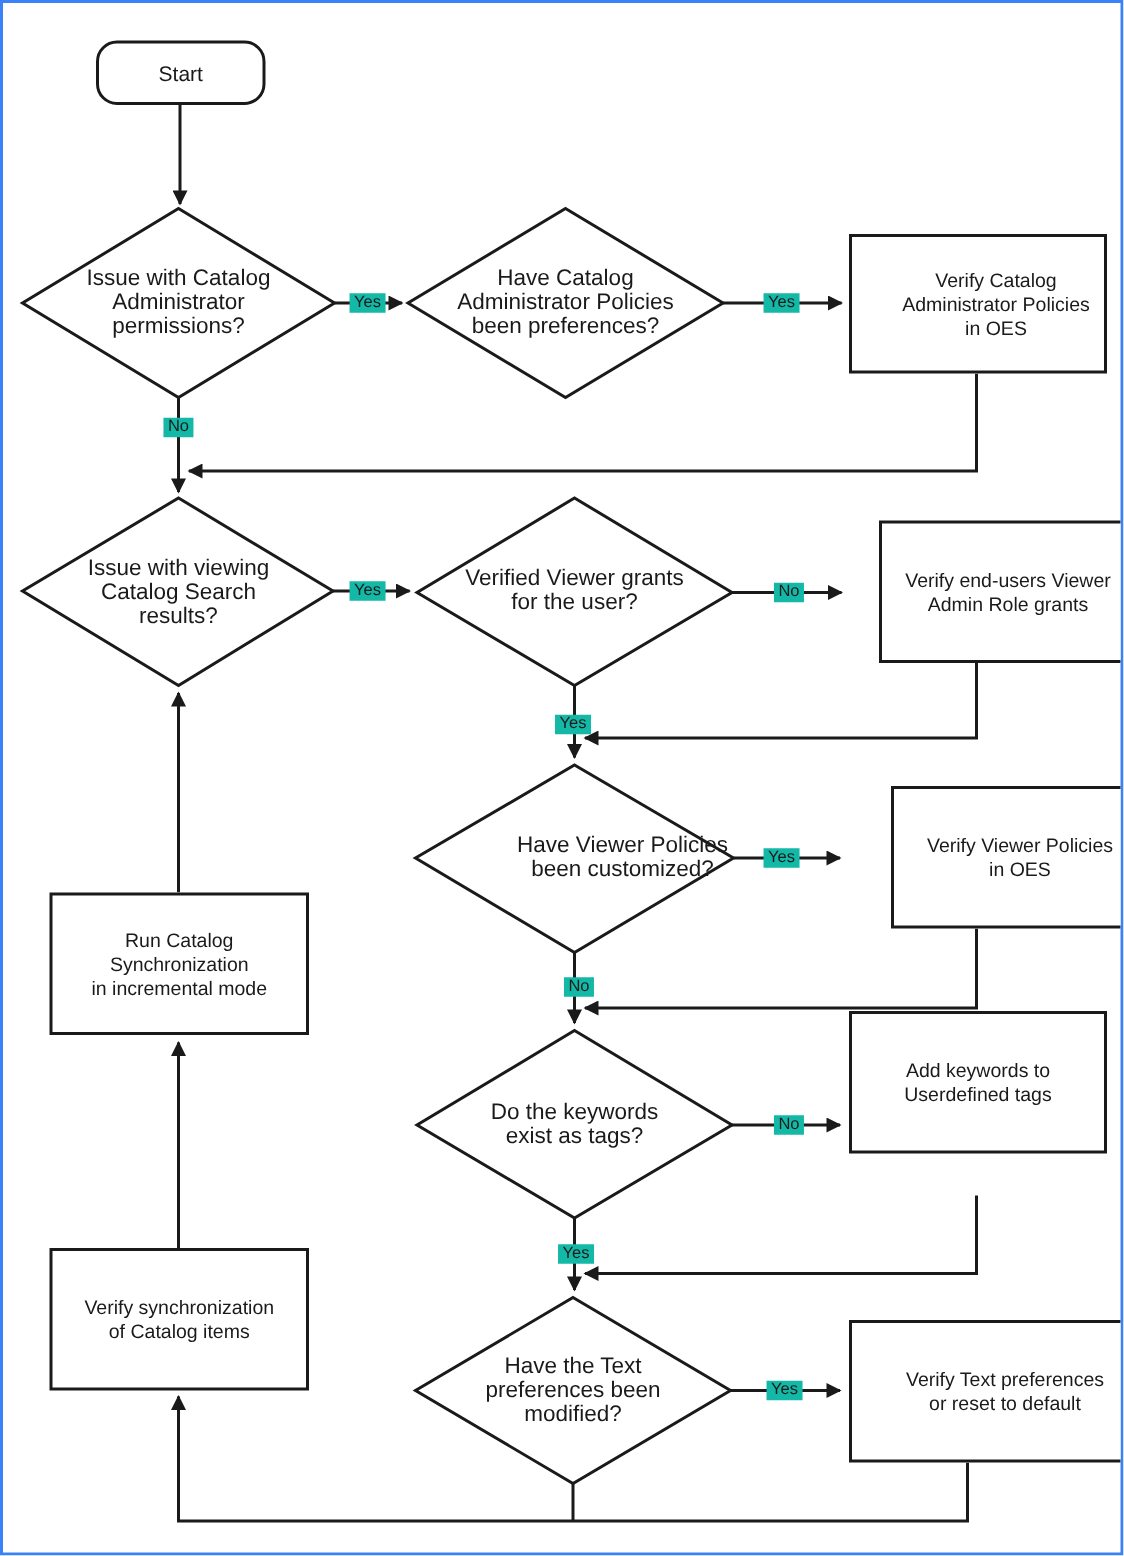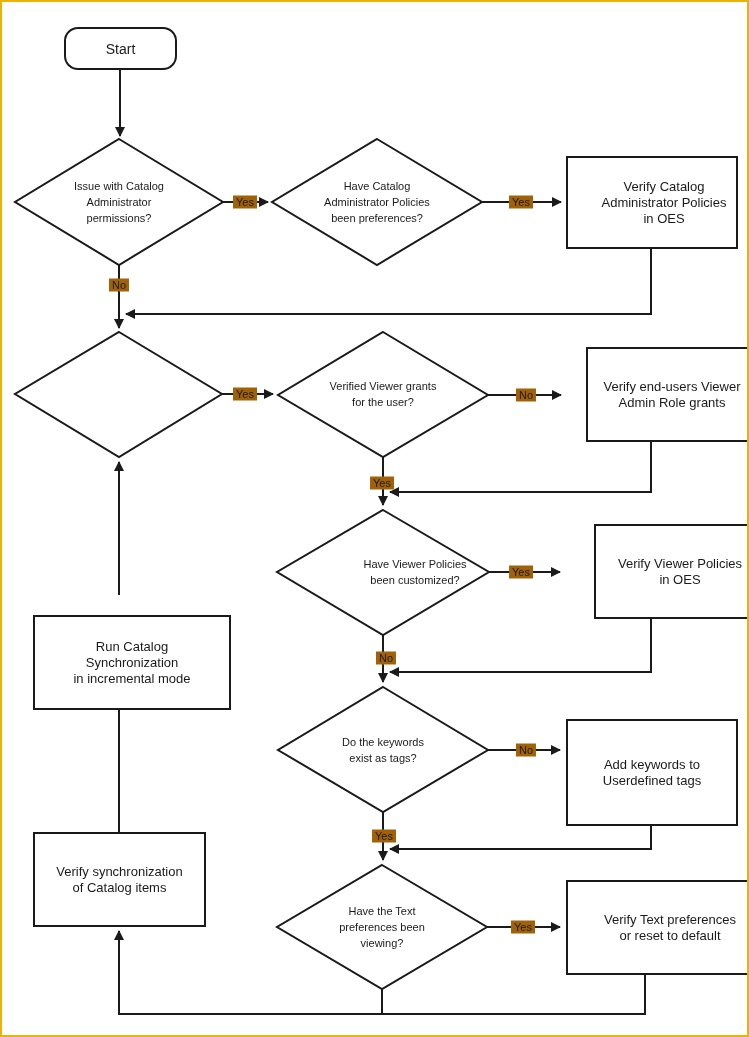--- a/index.html
+++ b/index.html
@@ -5,21 +5,21 @@
   html, body {
     margin: 0;
     padding: 0;
     background: #ffffff;
     font-family: "Liberation Sans", "DejaVu Sans", sans-serif;
   }
   .canvas {
     position: relative;
     width: 745px;
     height: 1033px;
-    border: 2px solid #eab308;
+    border: 2px solid #3b82f6;
     background: #ffffff;
     overflow: hidden;
   }
   .connector-layer {
     position: absolute;
     left: 0; top: 0;
     width: 749px; height: 1037px;
   }
   .node-rect {
     position: absolute;
@@ -38,29 +38,29 @@
     white-space: pre-line;
   }
   .terminator {
     border-radius: 14px;
     font-size: 14px;
   }
   .diamond-label {
     position: absolute;
     transform: translate(-50%, -50%);
     text-align: center;
-    font-size: 11px;
+    font-size: 15px;
     line-height: 16px;
     color: #1a1a1a;
     width: max-content;
   }
   .edge-label {
     position: absolute;
     transform: translate(-50%, -50%);
-    background: #a16207;
+    background: #14b8a6;
     padding: 0 3px;
     font-size: 11px;
     line-height: 13px;
     color: #1a1a1a;
     text-align: center;
   }
 </style>
 </head>
 <body>
 
@@ -130,53 +130,56 @@
   <div class="node-rect terminator" style="left:62px;top:25px;width:113px;height:43px;">
     <span class="label">Start</span>
   </div>
 
   <div class="diamond-label" style="left:117px;top:200px;">Issue with Catalog
 Administrator
 permissions?</div>
   <div class="diamond-label" style="left:375px;top:200px;">Have Catalog
 Administrator Policies
 been preferences?</div>
+  <div class="diamond-label" style="left:117px;top:393px;">Issue with viewing
+Catalog Search
+results?</div>
   <div class="diamond-label" style="left:381px;top:392px;">Verified Viewer grants
 for the user?</div>
   <div class="diamond-label" style="left:381px;top:570px;margin-left:32px;">Have Viewer Policies
 been customized?</div>
   <div class="diamond-label" style="left:381px;top:748px;">Do the keywords
 exist as tags?</div>
   <div class="diamond-label" style="left:380px;top:925px;">Have the Text
 preferences been
-viewing?</div>
+modified?</div>
 
   <div class="node-rect" style="left:564px;top:154px;width:172px;height:93px;padding-left:24px;">
     <span class="label">Verify Catalog
 Administrator Policies
 in OES</span>
   </div>
   <div class="node-rect" style="left:564px;top:345px;width:172px;height:95px;margin-left:20px;">
     <span class="label">Verify end-users Viewer
 Admin Role grants</span>
   </div>
   <div class="node-rect" style="left:592px;top:522px;width:172px;height:95px;">
     <span class="label">Verify Viewer Policies
 in OES</span>
   </div>
-  <div class="node-rect" style="left:564px;top:717px;width:172px;height:107px;">
+  <div class="node-rect" style="left:564px;top:672px;width:172px;height:95px;">
     <span class="label">Add keywords to
 Userdefined tags</span>
   </div>
   <div class="node-rect" style="left:564px;top:878px;width:208px;height:95px;">
     <span class="label">Verify Text preferences
 or reset to default</span>
   </div>
 
-  <div class="node-rect" style="left:31px;top:593px;width:198px;height:95px;margin-top:20px;">
+  <div class="node-rect" style="left:31px;top:593px;width:173px;height:95px;">
     <span class="label">Run Catalog
 Synchronization
 in incremental mode</span>
   </div>
   <div class="node-rect" style="left:31px;top:830px;width:173px;height:95px;">
     <span class="label">Verify synchronization
 of Catalog items</span>
   </div>
 
   <span class="edge-label" style="left:243px;top:200px;">Yes</span>

